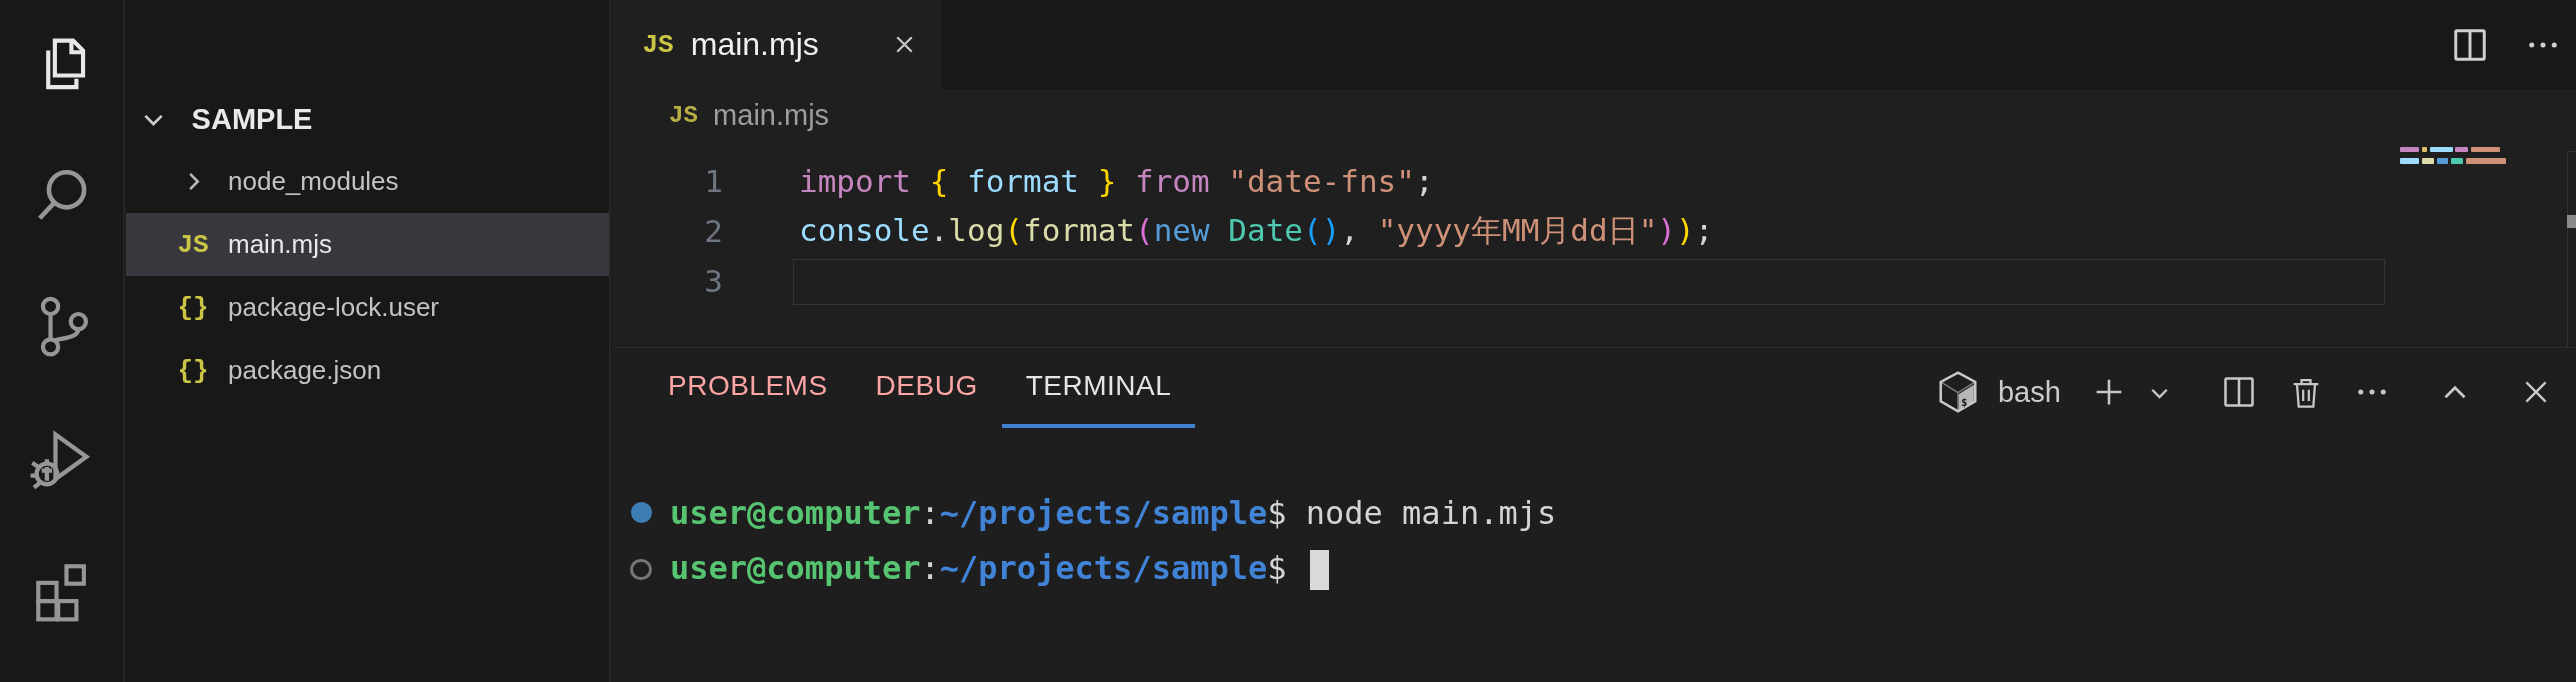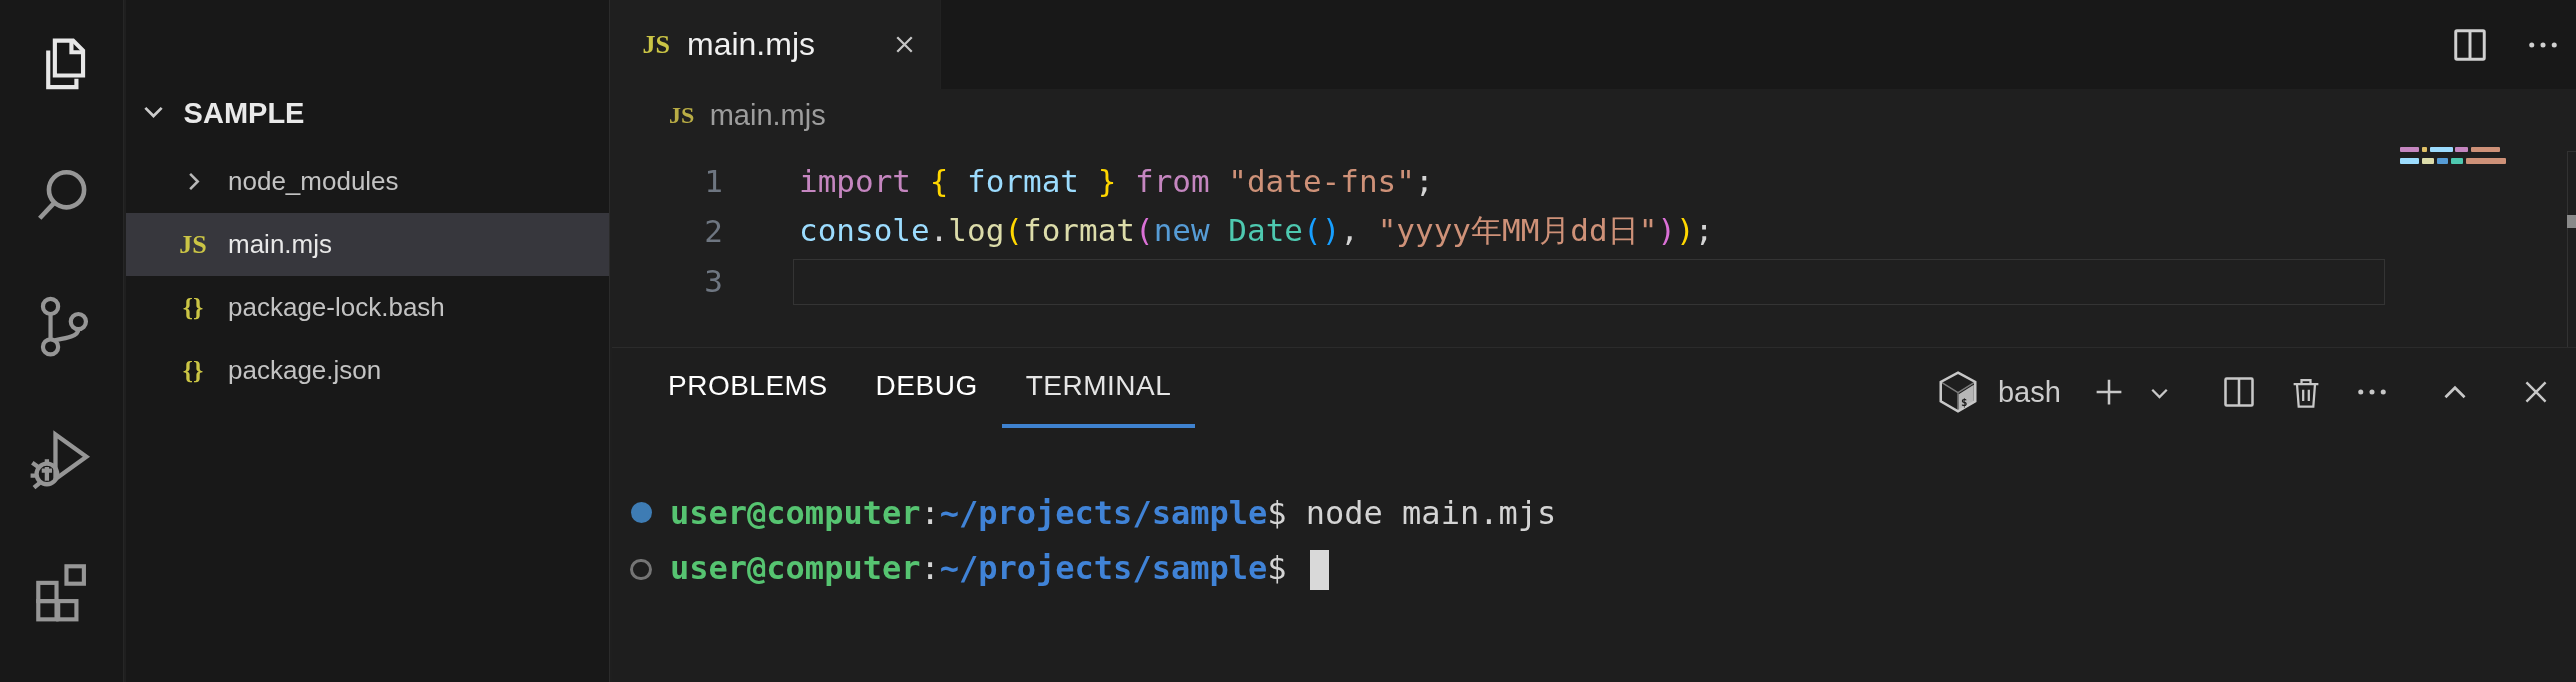--- a/index.html
+++ b/index.html
@@ -13,28 +13,28 @@
     border-right:1.9px solid #262626;display:flex;flex-direction:column;align-items:center;box-sizing:border-box;}
   .ab-item{width:122px;height:131px;display:flex;align-items:center;justify-content:center;color:#969696;cursor:pointer;}
   .ab-item.active{color:#e7e7e7;}
 
   
   .sidebar{position:absolute;left:126px;top:0;width:484px;height:683px;background:#181818;
     border-right:1.9px solid #2b2b2b;box-sizing:border-box;}
   .sb-title-row{position:absolute;left:0;top:17px;width:100%;height:42px;}
   .sb-title{position:absolute;left:57px;top:3.8px;font-size:28px;color:#c5c5c5;letter-spacing:1px;}
   .sb-more{position:absolute;right:48px;top:7.6px;color:#cfcfcf;}
-  .sb-section{position:absolute;left:0;top:97px;width:100%;height:44px;display:flex;align-items:flex-start;}
+  .sb-section{position:absolute;left:0;top:97px;width:100%;height:44px;display:flex;align-items:center;gap:8px;}
   .sb-chev{margin-left:13.3px;color:#cccccc;}
   .sb-section-label{margin-left:15.3px;font-size:29px;font-weight:bold;color:#e9e9e9;}
   .sb-files{position:absolute;left:0;top:150px;width:100%;}
   .fi-row{height:63px;display:flex;align-items:center;color:#c3c3c3;cursor:pointer;}
   .fi-row.selected{background:#37373d;color:#e8e8e8;}
   .fi-icon{width:50px;margin-left:42px;display:flex;justify-content:center;align-items:center;flex:none;}
-  .badge{font-family:Liberation Serif, serif;font-weight:bold;font-size:26px;color:#cbc545;}
+  .badge{font-family:Liberation Mono, monospace;font-weight:bold;font-size:26px;color:#cbc545;}
   .fi-label{margin-left:10px;font-size:26px;white-space:nowrap;}
   .chev-glyph{color:#b8b8b8;}
 
   
   .tabbar{position:absolute;left:612px;top:0;width:1964px;height:89px;background:#181818;}
   .tab{position:absolute;left:0;top:0;width:329px;height:89px;background:#1f1f1f;display:flex;align-items:center;cursor:pointer;border-right:1.9px solid #222222;box-sizing:border-box;}
   .tab .badge{margin-left:30.5px;}
   .tab-label{margin-left:17px;font-size:32px;color:#f0f0f0;}
   .tab-close{margin-left:auto;margin-right:21px;color:#c5c5c5;cursor:pointer;}
   .editor-actions{position:absolute;right:15.3px;top:0;height:89px;display:flex;align-items:center;gap:36px;color:#d0d0d0;}
@@ -55,21 +55,21 @@
   .minimap{position:absolute;left:1788px;top:5.7px;}
   .mm-line{display:flex;height:5.7px;margin-bottom:5.7px;}
   .mm-seg{height:5.7px;margin-right:2.9px;border-radius:1px;}
   .overview{position:absolute;right:0;top:9.5px;width:9.5px;height:196px;border-left:1.9px solid #323232;border-top:1.9px solid #323232;box-sizing:border-box;}
   .overview-thumb{position:absolute;right:0;top:63px;width:9.5px;height:13.3px;background:#8a8a8a;}
 
   
   .panel{position:absolute;left:612px;top:347px;width:1964px;height:336px;background:#1e1e1e;border-top:1.9px solid #2b2b2b;box-sizing:border-box;}
   .panel-header{position:absolute;left:0;top:0;width:100%;height:88px;display:flex;align-items:center;}
   .ptabs{display:flex;margin-left:32px;height:100%;}
-  .ptab{display:flex;align-items:center;padding:0 24px;font-size:28px;letter-spacing:0.5px;color:#ffffff;height:80px;border-bottom:4.8px solid transparent;box-sizing:border-box;cursor:pointer;white-space:nowrap;}
+  .ptab{display:flex;align-items:center;padding:0 24px;font-size:28px;letter-spacing:0.5px;color:#fca5a5;height:80px;border-bottom:4.8px solid transparent;box-sizing:border-box;cursor:pointer;white-space:nowrap;}
   .ptab.active{color:#e5e5e5;border-bottom-color:#3f82cf;}
   .panel-actions{margin-left:auto;margin-right:23px;display:flex;align-items:center;gap:30.5px;color:#c8c8c8;}
   .pa-btn{cursor:pointer;display:flex;align-items:center;}
   .shell-label{font-size:29px;color:#cccccc;margin-left:-13.3px;cursor:pointer;}
   .gap-lg{margin-left:17px;}
 
   
   .terminal{position:absolute;left:0;top:136px;width:100%;font-family:"DejaVu Sans Mono",monospace;font-size:32px;}
   .trow{height:57px;display:flex;align-items:center;white-space:pre;}
   .tdec{width:58px;display:flex;justify-content:center;flex:none;}
@@ -157,21 +157,21 @@
         <div class="fi-row selected">
           <span class="fi-icon">
             <span class="badge">JS</span>
           </span>
           <span class="fi-label">main.mjs</span>
         </div>
         <div class="fi-row">
           <span class="fi-icon">
             <span class="badge">{}</span>
           </span>
-          <span class="fi-label">package-lock.bash</span>
+          <span class="fi-label">package-lock.user</span>
         </div>
         <div class="fi-row">
           <span class="fi-icon">
             <span class="badge">{}</span>
           </span>
           <span class="fi-label">package.json</span>
         </div>
       </div>
   </div>
 

